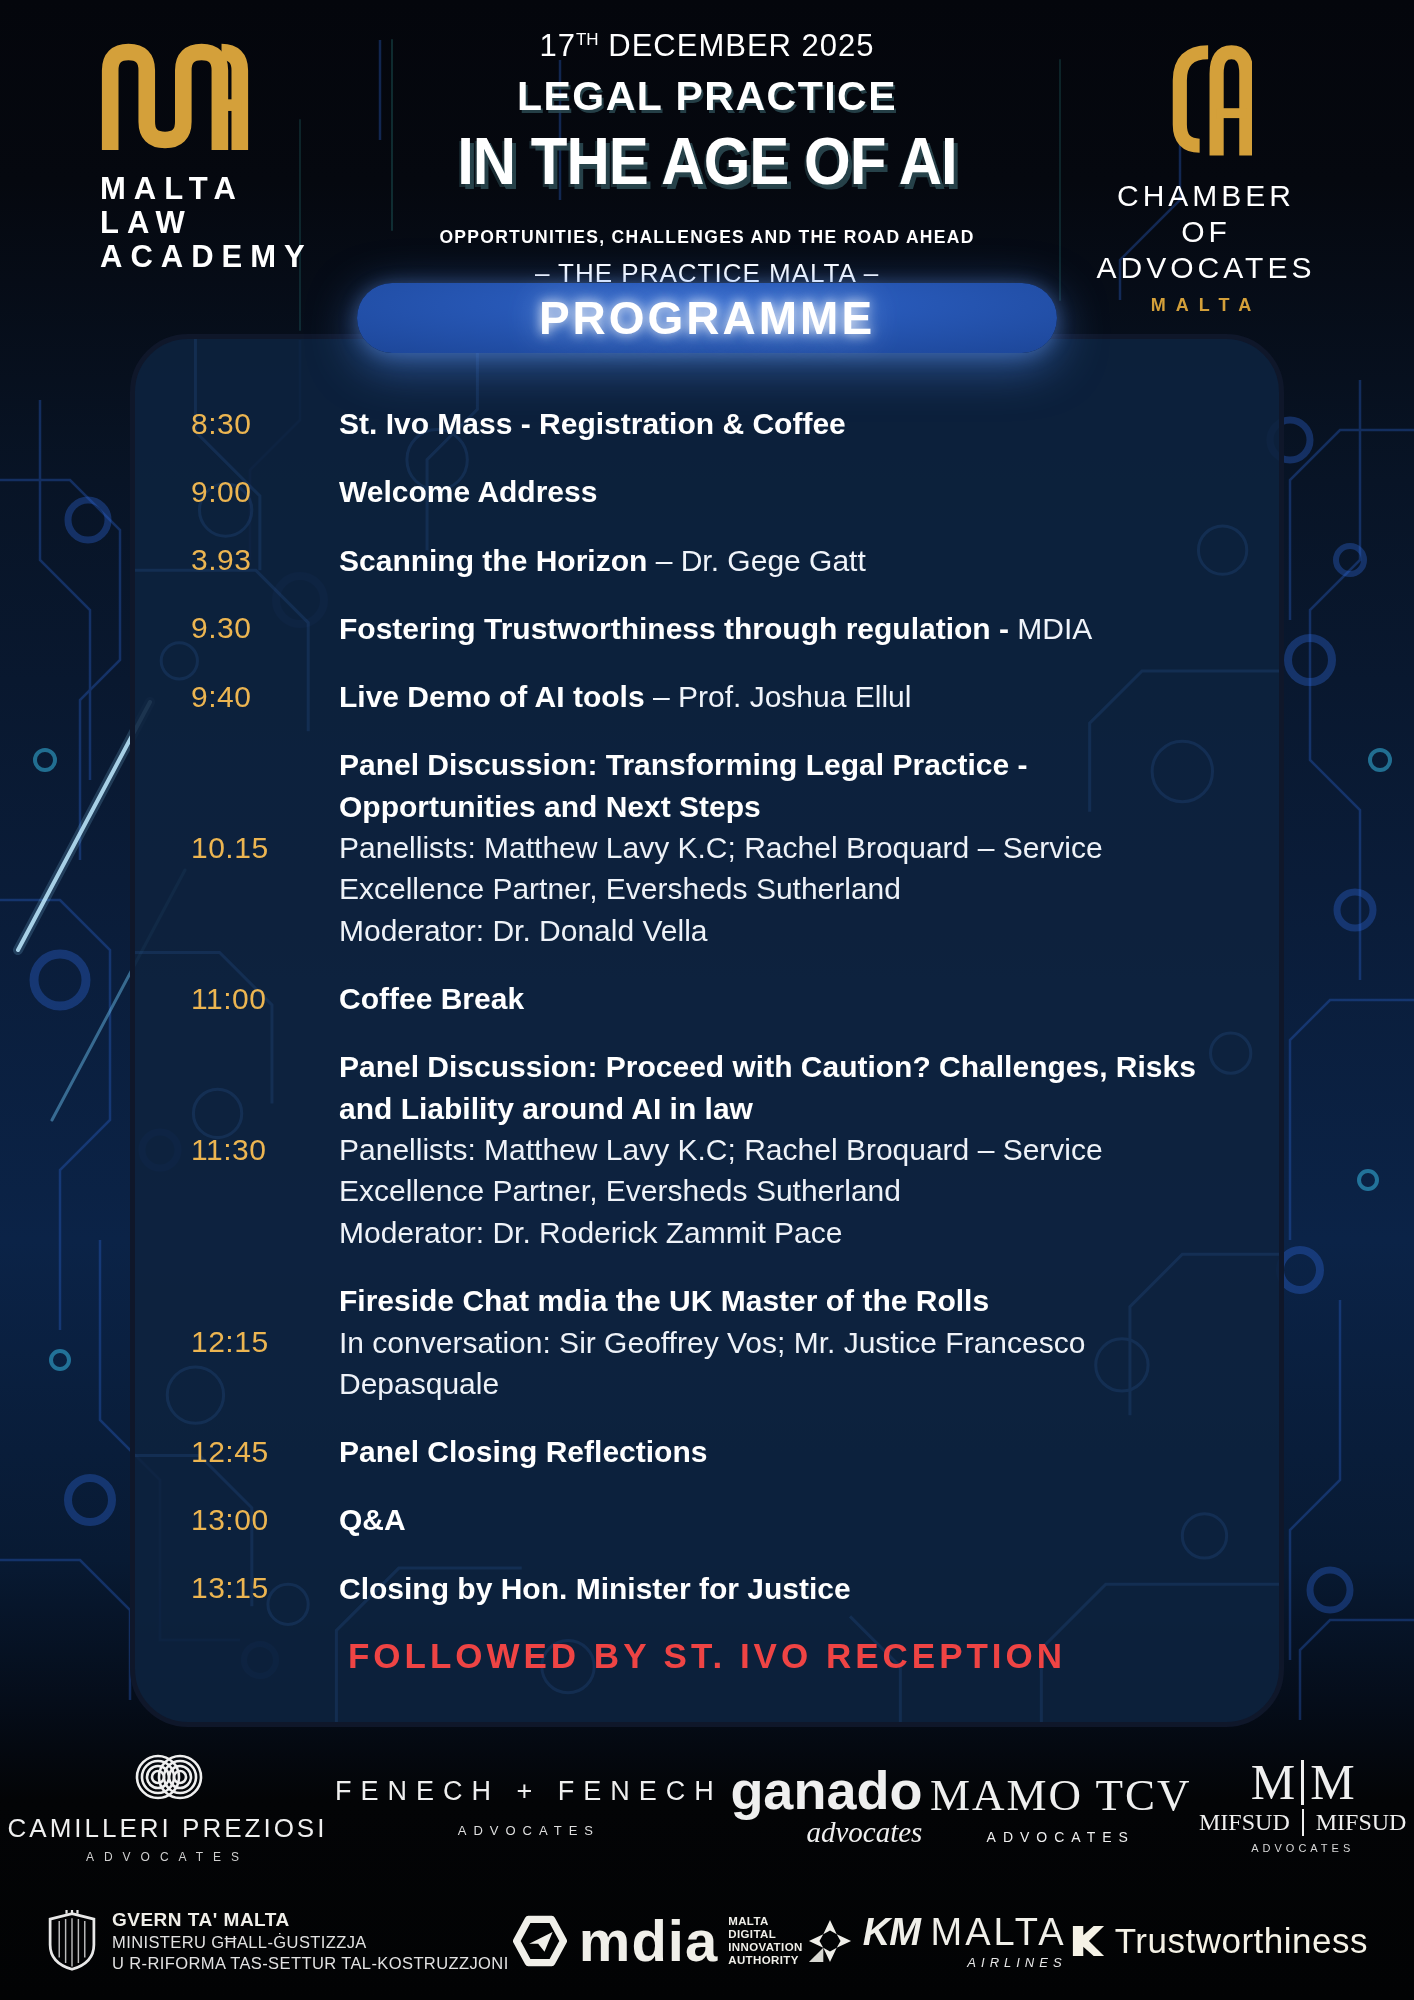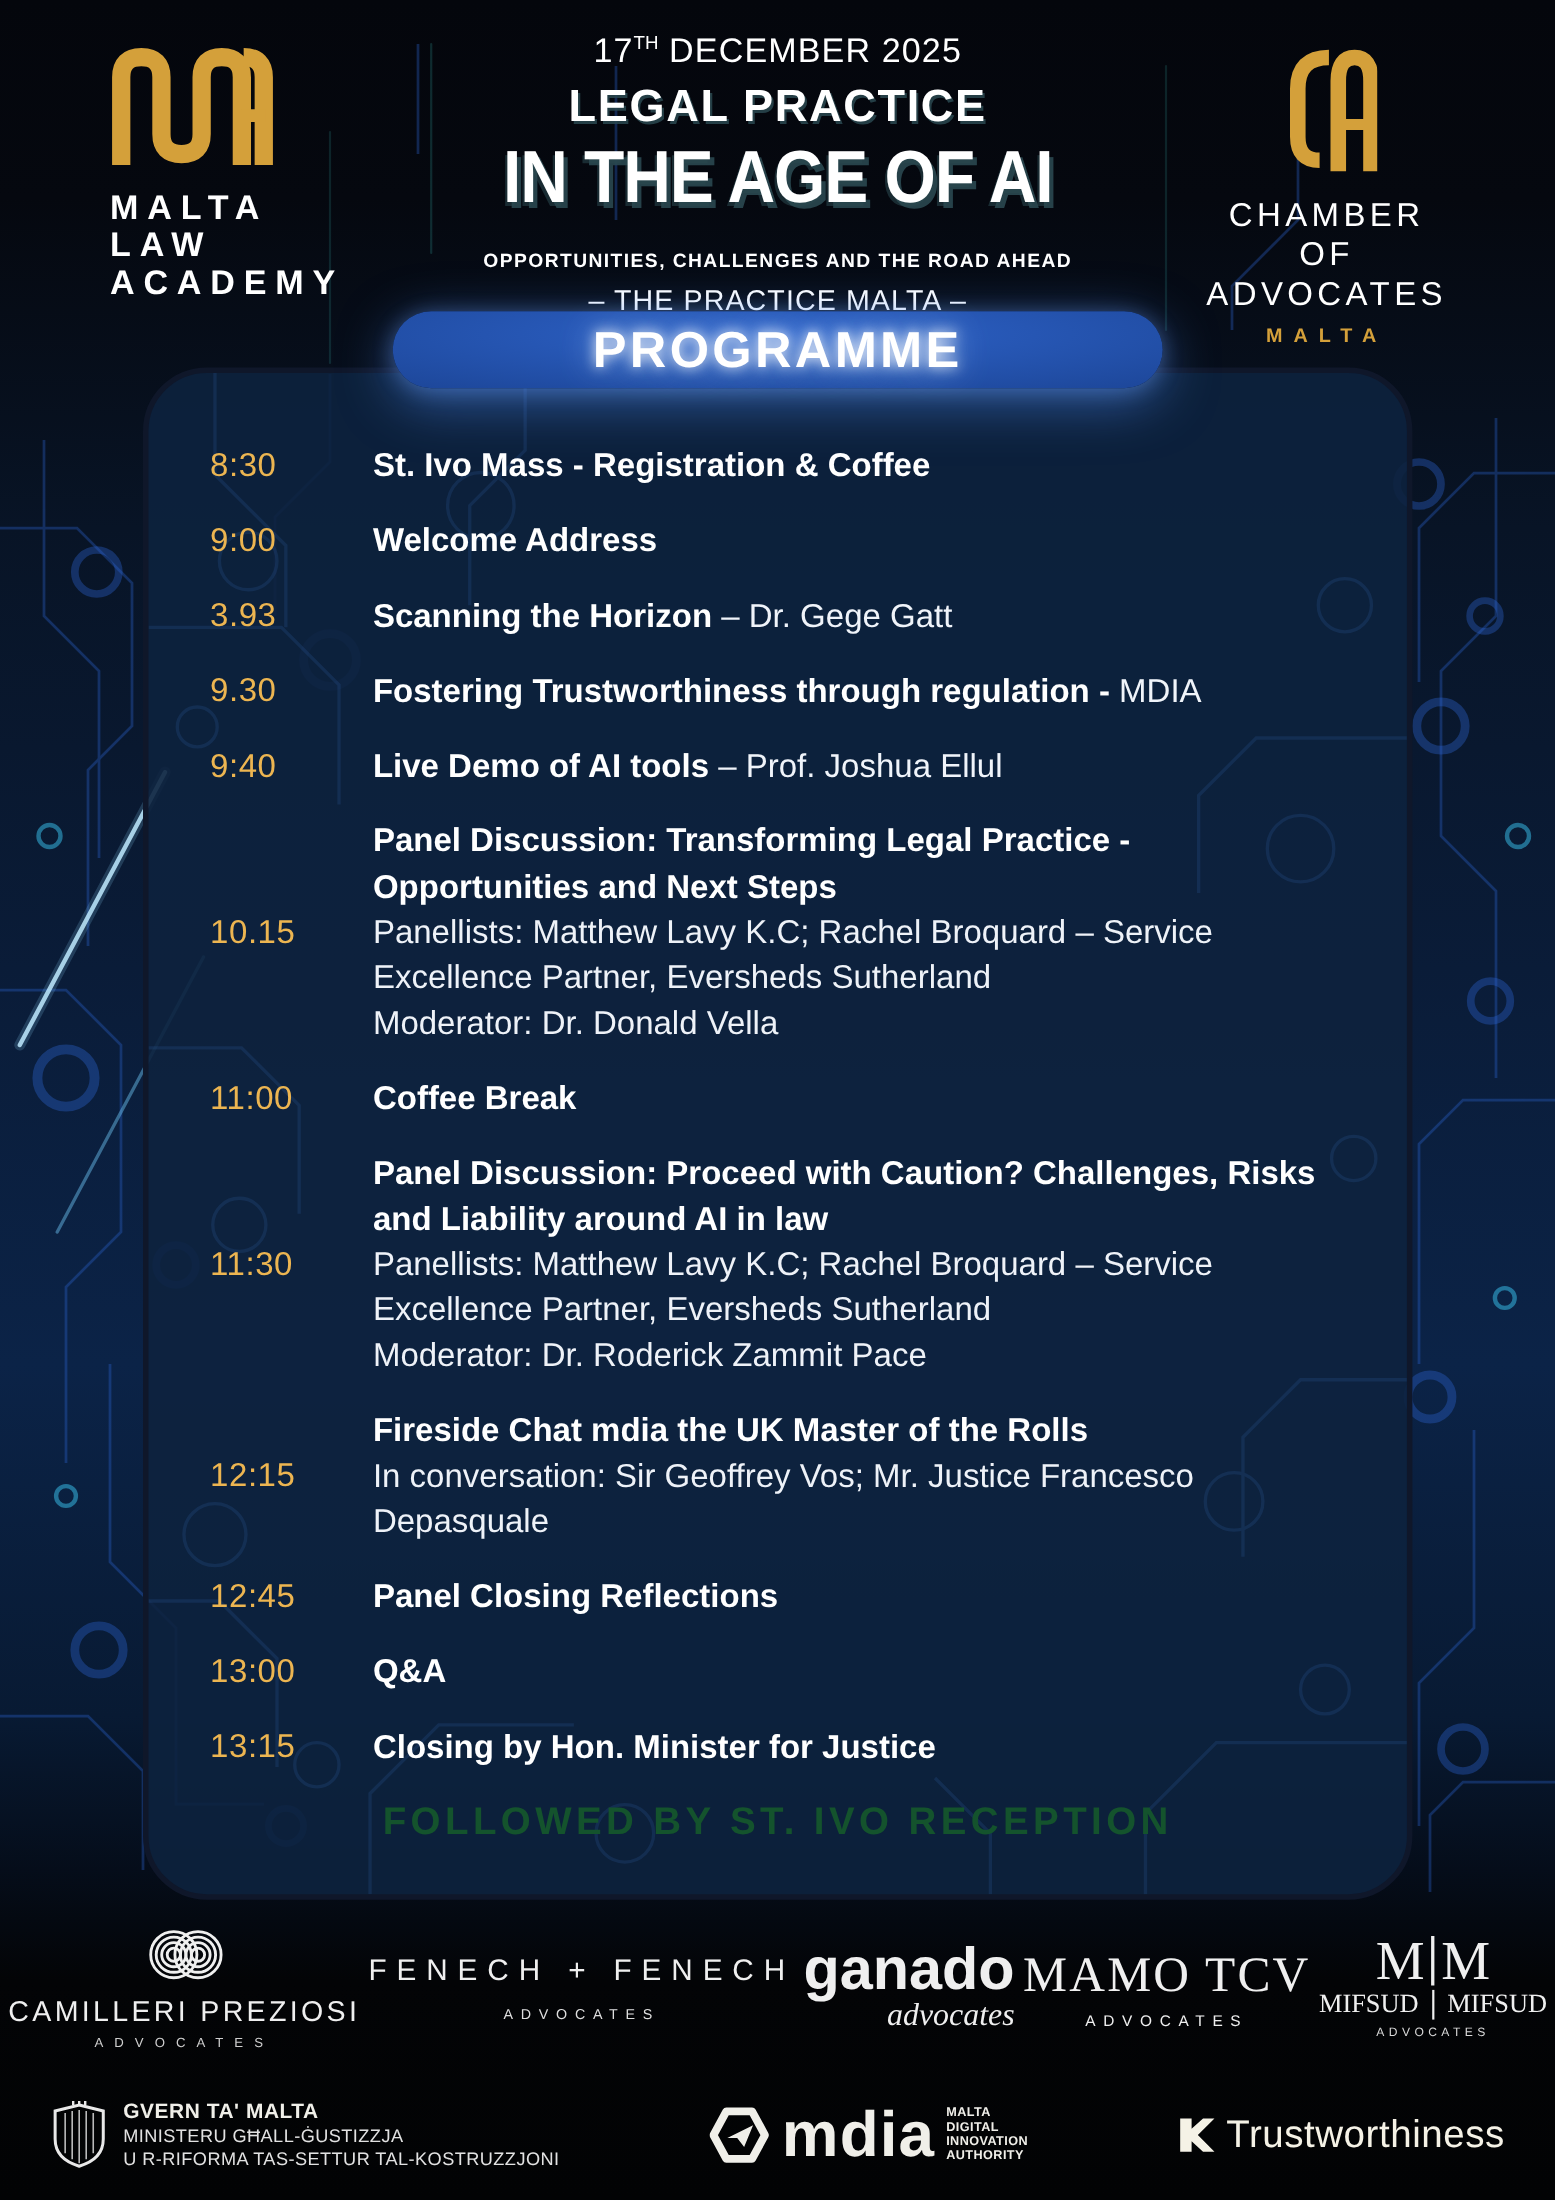--- a/index.html
+++ b/index.html
@@ -47,21 +47,21 @@
   .panel-decor { position:absolute; inset:0; width:100%; height:100%; opacity:.55; }
   .panel-content { position:relative; z-index:1; height:100%; padding:64px 56px 46px 56px;
     display:flex; flex-direction:column; justify-content:space-between; }
   #schedule-list { display:contents; }
   .row { display:flex; align-items:center; }
   .time { flex:0 0 148px; font-size:30px; font-weight:500; color:#ecb551; letter-spacing:.5px; }
   .content { flex:1; font-size:30px; line-height:1.38; color:#fff; }
   .title { font-weight:700; }
   .suffix { font-weight:400; color:#f0f4fa; }
   .detail { font-weight:400; color:#eef2f8; }
-  .followed { text-align:center; font-size:35px; font-weight:800; letter-spacing:4px; color:#14532d; }
+  .followed { text-align:center; font-size:35px; font-weight:800; letter-spacing:4px; color:#ef4444; }
 
   
   .sponsors-1 { position:absolute; left:0; top:1742px; width:1414px; height:130px;
     display:flex; align-items:center; justify-content:space-evenly; color:#efefef; z-index:2; }
   .sp { text-align:center; }
   .sp-cam .name { margin-top:10px; font-size:26px; font-weight:400; letter-spacing:3px; }
   .sp-cam .tag { margin-top:6px; font-size:12px; letter-spacing:10px; color:#cscfcf; color:#cfcfcf; }
   .sp-cam svg { margin:0 auto; }
   .sp-fen .name { font-size:27px; font-weight:300; letter-spacing:9px; }
   .sp-fen .tag { margin-top:16px; font-size:13px; letter-spacing:7px; color:#dedede; }
@@ -349,20 +349,35 @@
     </svg>
     <div class="mdia-name">mdia</div>
     <div class="mdia-stack">
       <div>MALTA</div>
       <div>DIGITAL</div>
       <div>INNOVATION</div>
       <div>AUTHORITY</div>
     </div>
   </div>
 
+  <div class="sp2">
+    <svg width="46" height="48" viewBox="0 0 48 48">
+      <g fill="#f0efe9">
+        <path d="M24 2 L31 17 L24 13 L17 17 Z"></path>
+        <path d="M46 24 L31 31 L35 24 L31 17 Z"></path>
+        <path d="M24 46 L17 31 L24 35 L31 31 Z"></path>
+        <path d="M2 24 L17 17 L13 24 L17 31 Z"></path>
+        <path d="M2 46 L17 31 L17 46 Z" opacity=".9"></path>
+      </g>
+    </svg>
+    <div class="km-text">
+      <div class="km-main"><span class="km-bold">KM</span> <span class="km-light">MALTA</span></div>
+      <div class="km-tag">AIRLINES</div>
+    </div>
+  </div>
 
   <div class="sp2">
     <svg width="34" height="34" viewBox="0 0 36 36">
       <path d="M2 2 H13 V12 L24 2 H35 L19 18 L35 34 H24 L13 24 V34 H2 Z" fill="#f5f2e6"></path>
     </svg>
     <div class="kt-name">Trustworthiness</div>
   </div>
 </div>
 
 </body></html>

